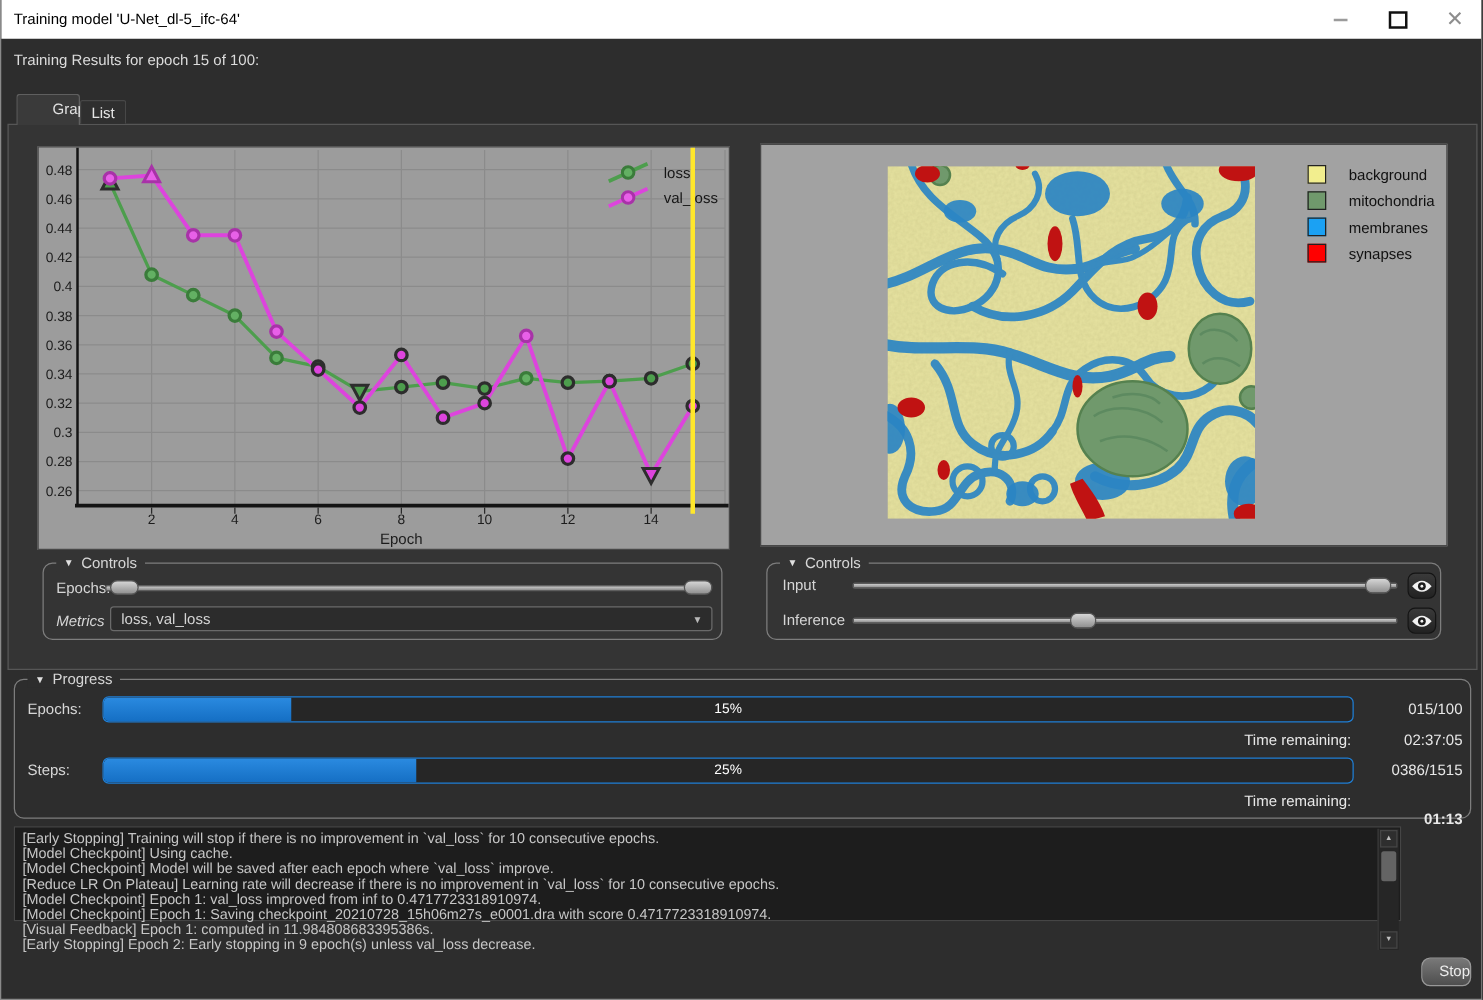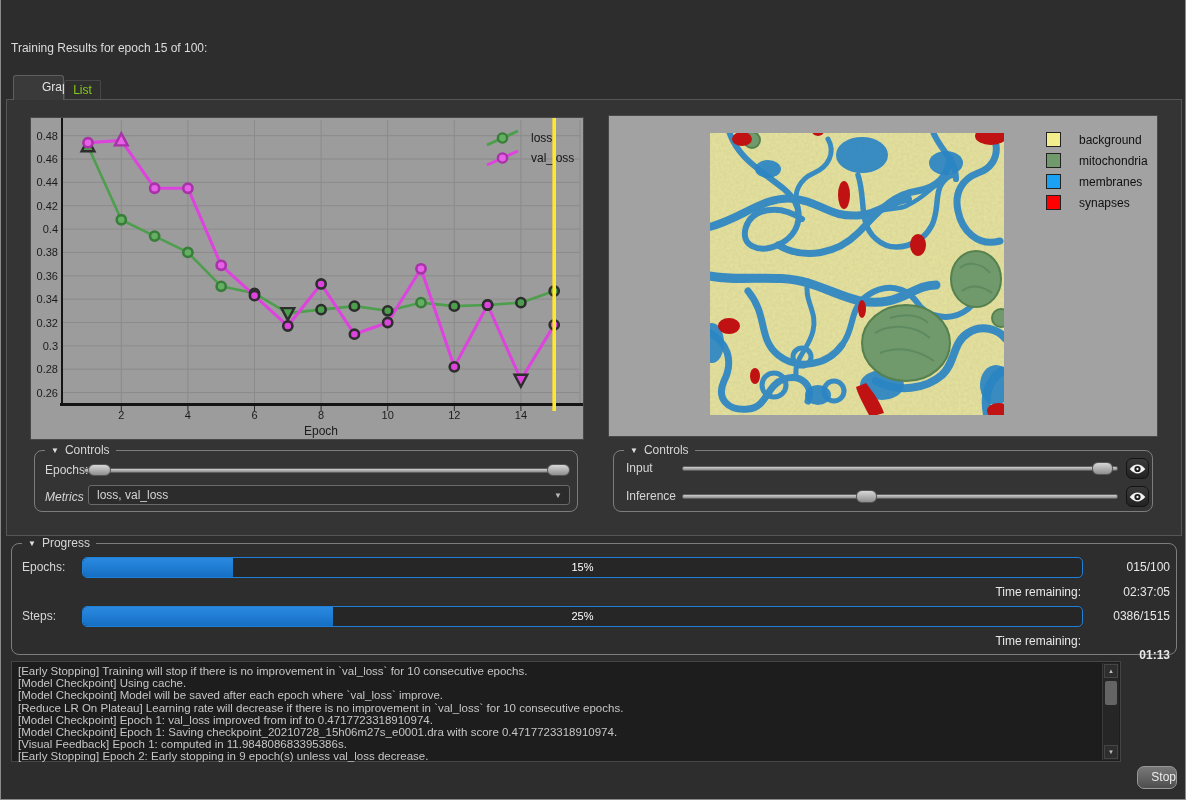--- a/index.html
+++ b/index.html
@@ -13,21 +13,21 @@
   .winbtn.min{left:1048px;} .winbtn.max{left:1094px;} .winbtn.close{left:1140px;}
   .glyph-min{width:11px;height:2px;background:#9b9b9b;}
   .glyph-max{width:11px;height:10px;border:2px solid #111;}
   .glyph-close{font-size:17px;color:#8e8e8e;line-height:17px;}
   
   .subtitle{position:absolute;left:10px;top:41px;font-size:12px;color:#dcdcdc;}
   .tab{position:absolute;font-size:12px;text-align:center;box-sizing:border-box;cursor:default;}
   .tab.active{left:12px;top:75px;width:51px;height:25px;line-height:23px;background:#3a3a3a;
               border:1px solid #5f5f5f;border-bottom:none;border-radius:3px 3px 0 0;color:#e2e2e2;z-index:3;padding-left:28px;}
   .tab.inactive{left:63px;top:80px;width:37px;height:19px;line-height:18px;background:#2f2f2f;
-              border:1px solid #474747;border-bottom:none;border-radius:2px 2px 0 0;color:#84cc16;z-index:3;}
+              border:1px solid #474747;border-bottom:none;border-radius:2px 2px 0 0;color:#e5e5e5;z-index:3;}
   .tabpanel{position:absolute;left:5px;top:99px;width:1176px;height:437px;background:#343434;
             border:1px solid #565656;box-sizing:border-box;}
   
   .chart-surface{position:absolute;left:29px;top:117px;width:554px;height:323px;background:#9c9c9c;
                  border:1px solid #484848;box-sizing:border-box;}
   .img-surface{position:absolute;left:607px;top:115px;width:550px;height:322px;background:#a2a2a2;
                border:1px solid #484848;box-sizing:border-box;}
   .seg-image{position:absolute;left:101px;top:17px;width:294px;height:282px;}
   .img-legend{position:absolute;left:437px;top:13px;}
   .img-legend-row{display:flex;align-items:center;height:21px;}
@@ -56,37 +56,49 @@
   
   .eyebtn{position:absolute;width:23px;height:21px;border-radius:6px;background:linear-gradient(#3a3a3a,#222);
           border:1px solid #141414;display:flex;align-items:center;justify-content:center;box-sizing:border-box;}
   
   .pbar{position:absolute;height:21px;background:#262626;border:1px solid #1f7fd6;border-radius:5px;
         box-sizing:border-box;overflow:hidden;}
   .pbar-fill{position:absolute;left:0;top:0;bottom:0;background:linear-gradient(#2a8ae0,#156fc4);border-radius:4px 0 0 4px;}
   .pbar-text{position:absolute;width:100%;text-align:center;font-size:11px;color:#fff;line-height:19px;}
   .right-val{position:absolute;font-size:12px;color:#e8e8e8;text-align:left;}
   
-  .logbox{position:absolute;left:10px;top:661px;width:1110px;height:101px;background:#1d1d1d;
+  .logbox{position:absolute;left:10px;top:661px;width:1110px;height:76px;background:#1d1d1d;
           border:1px solid #454545;box-sizing:border-box;}
   .log-lines{position:absolute;left:6px;top:3px;right:20px;font-size:11.5px;line-height:12.2px;color:#c6c6c6;white-space:nowrap;overflow:hidden;}
   .scrollbar{position:absolute;right:1px;top:1px;width:16px;height:97px;background:#262626;border-left:1px solid #3a3a3a;}
   .sb-btn{position:absolute;left:1px;width:14px;height:14px;background:#2e2e2e;border:1px solid #454545;box-sizing:border-box;
           display:flex;align-items:center;justify-content:center;font-size:6px;color:#c0c0c0;}
   .sb-thumb{position:absolute;left:2px;top:18px;width:12px;height:24px;background:#646464;border-radius:2px;}
   
   .stopbtn{position:absolute;left:1136px;top:766px;width:40px;height:23px;border-radius:7px;
            background:linear-gradient(#787878,#4e4e4e);border:1px solid #989898;box-sizing:border-box;
            font-size:12px;color:#ececec;text-align:right;line-height:21px;cursor:default;}
 </style>
 </head>
 <body>
 
 <div class="app">
 
+  <div class="titlebar">
+    <span class="title-text">Training model 'U-Net_dl-5_ifc-64'</span>
+    <div class="winbtn min">
+        <div class="glyph-min"></div>
+      </div>
+    <div class="winbtn max">
+        <div class="glyph-max"></div>
+      </div>
+    <div class="winbtn close">
+        <span class="glyph-close">✕</span>
+      </div>
+  </div>
 
   <div class="subtitle">Training Results for epoch 15 of 100:</div>
 
   <div class="tab active">Graph</div>
   <div class="tab inactive">List</div>
   <div class="tabpanel"></div>
 
   <div class="chart-surface">
     <svg width="552" height="321">
         <line x1="31" x2="549" y1="17.7" y2="17.7" stroke="#8b8b8b" stroke-width="1"></line>

